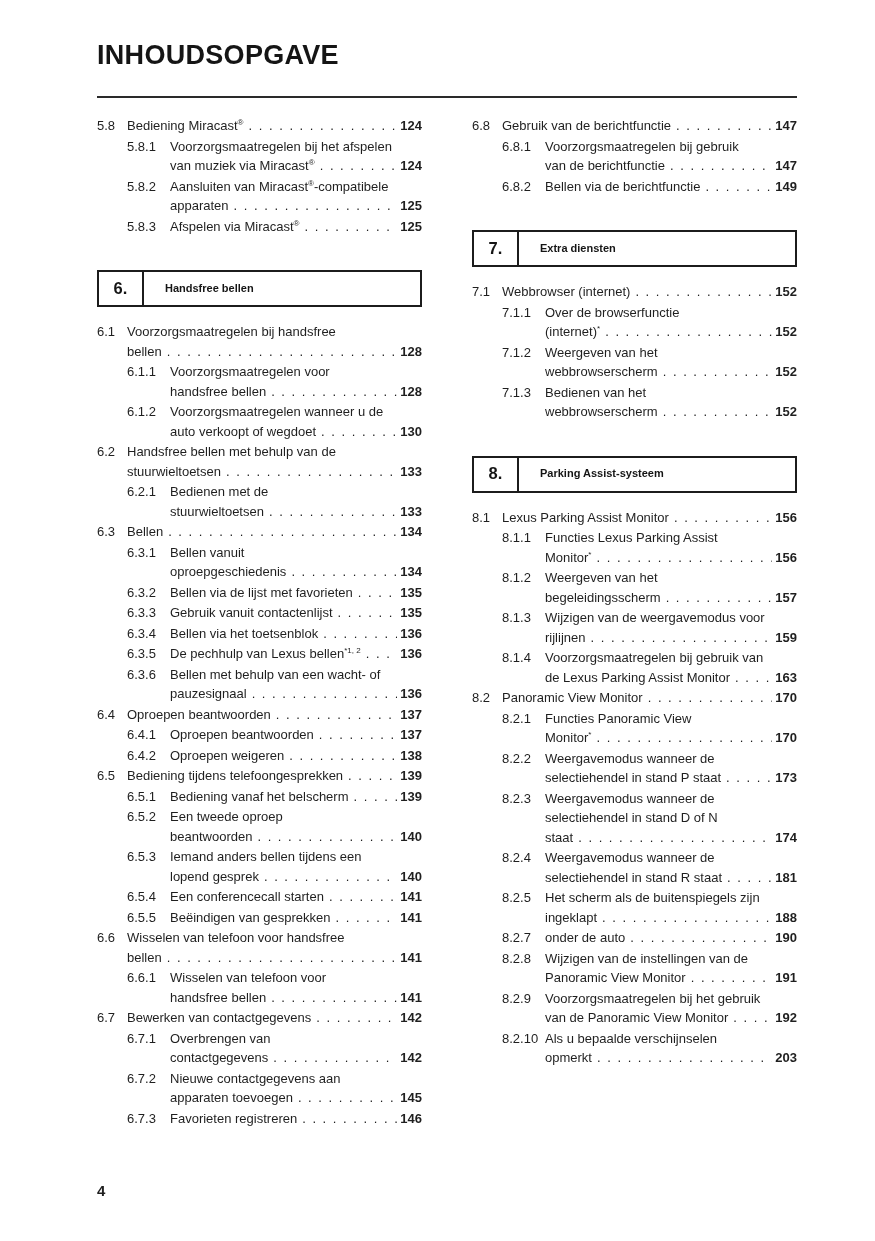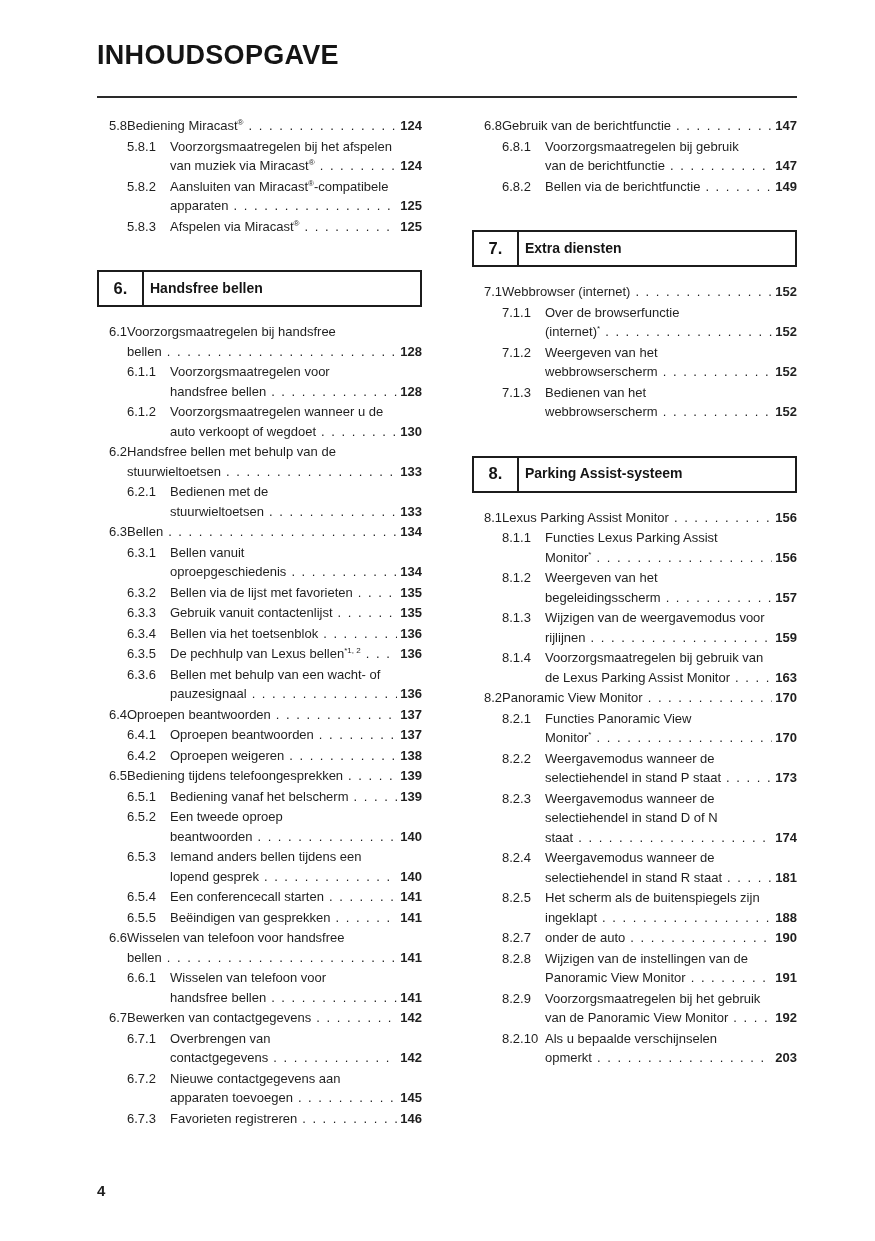--- a/index.html
+++ b/index.html
@@ -27,21 +27,21 @@
   .toc {
     display: flex;
     gap: 50px;
     margin-top: 18px;
     font-size: 13px;
     line-height: 19.5px;
   }
   .toc-column { width: 325px; flex: none; }
   .entry { display: flex; margin-bottom: 1px; }
   .entry .num { flex: none; }
-  .lvl1 .num { width: 30px; text-align: right; }
+  .lvl1 .num { width: 30px; }
   .lvl2 { padding-left: 30px; }
   .lvl2 .num { width: 43px; }
   .entry-body { flex: 1; min-width: 0; }
   .entry-line { display: flex; align-items: baseline; }
   .line-text { white-space: nowrap; }
   .dots {
     flex: 1;
     overflow: hidden;
     white-space: nowrap;
     margin-left: 5px;
@@ -68,23 +68,23 @@
     display: flex;
     align-items: center;
     justify-content: center;
     font-weight: bold;
     font-size: 16.5px;
     color: #151515;
   }
   .chapter-title {
     display: flex;
     align-items: center;
-    padding-left: 6px;
+    padding-left: 21px;
     font-weight: bold;
-    font-size: 14px;
+    font-size: 11px;
     color: #151515;
   }
   sup { font-size: 0.62em; vertical-align: super; line-height: 0; }
   .footer-page {
     position: absolute;
     left: 97px;
     top: 1156px;
     font-size: 15px;
     font-weight: bold;
     color: #1f1f1f;

